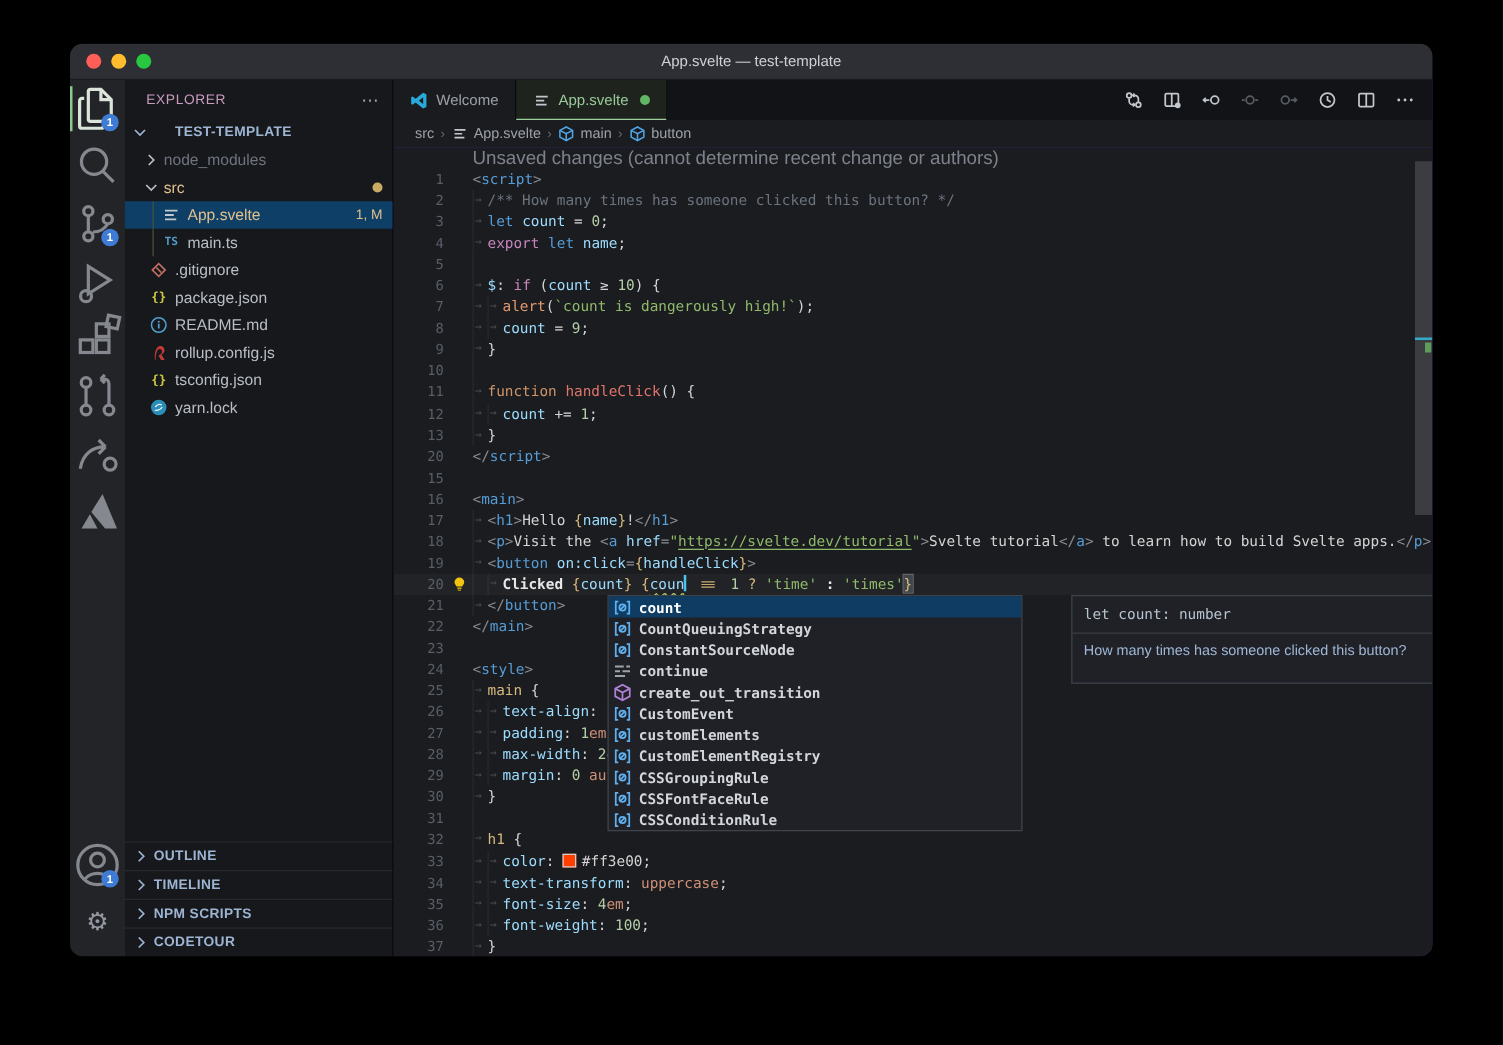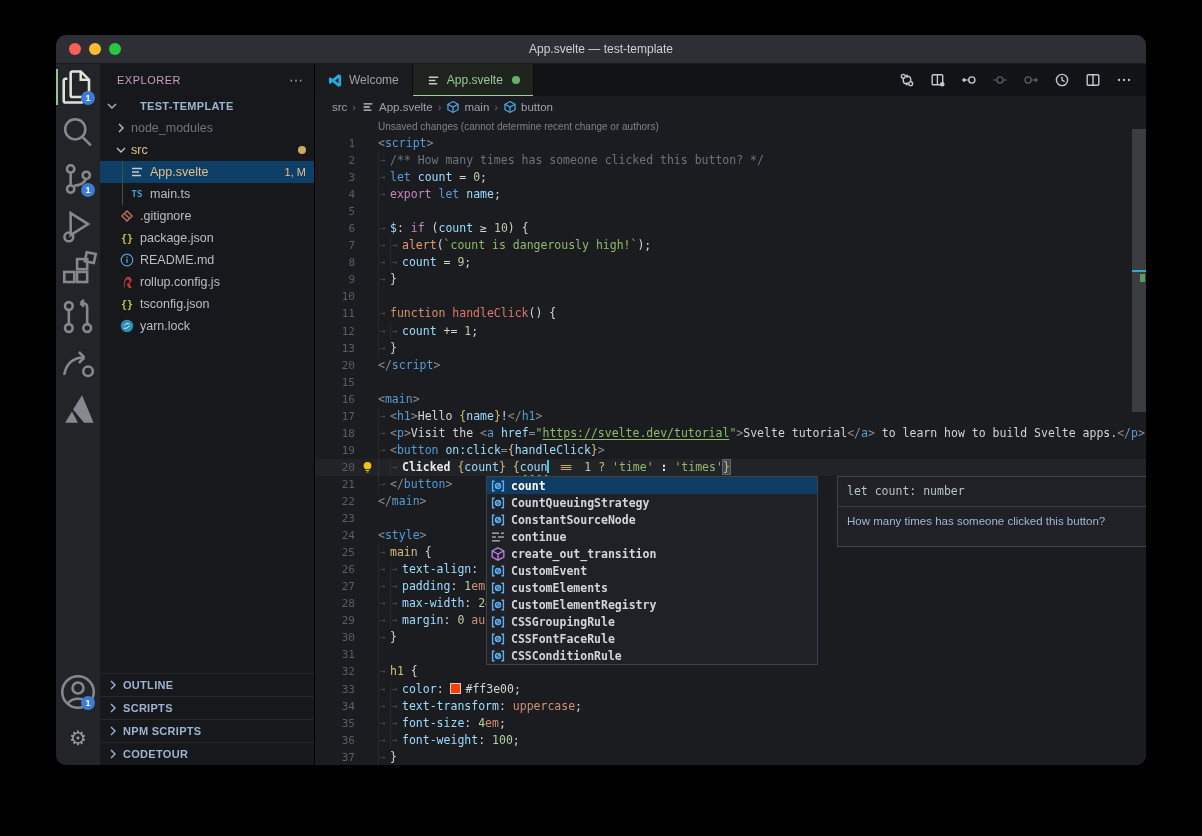--- a/index.html
+++ b/index.html
@@ -69,21 +69,21 @@
   .ta-icon.dimmed{color:#585c63;}
   .crumbs{height:22px;display:flex;align-items:center;padding-left:17px;font-size:11.5px;color:#9da2aa;
           gap:5px;flex:none;background:#1b1c1f;}
   .crumb{display:flex;align-items:center;gap:4px;cursor:pointer;}
   .crumb .cic{width:14px;height:14px;display:flex;align-items:center;}
   .csep{color:#666b71;font-size:11px;}
   
   .codewrap{position:relative;flex:1;overflow:hidden;font-family:"DejaVu Sans Mono",monospace;
             font-size:11.5px;background:#1b1c1f;}
   .annot{height:17px;line-height:17px;padding-left:63px;color:#7d828c;font-family:"Liberation Sans",sans-serif;
-         font-size:10px;white-space:pre;}
+         font-size:15px;white-space:pre;}
   .row{height:17.05px;line-height:17.05px;white-space:pre;position:relative;padding-left:63px;}
   .row.cur{background:rgba(255,255,255,.03);}
   .ln{position:absolute;left:0;top:0;width:40px;text-align:right;color:#585e68;font-size:11px;}
   .cell{display:inline-block;width:11px;height:17.05px;vertical-align:top;border-left:1px solid rgba(255,255,255,.06);
         position:relative;}
   .cell .arr{position:absolute;left:1px;top:0;color:#454c56;font-size:9px;line-height:17.05px;}
   .bulb{position:absolute;left:46px;top:2px;width:13px;height:13px;cursor:pointer;}
   .caret{display:inline-block;width:2px;height:13px;background:#4cc5ea;vertical-align:-2px;}
   .swatch{display:inline-block;width:9px;height:9px;background:#ff3e00;border:1px solid #cfcfcf;
           margin-right:4px;vertical-align:-1px;}
@@ -98,21 +98,21 @@
   .tk-a{color:#9cdcfe}.tk-og{color:#d7ba7d}.tk-sel{color:#d7ba7d}.tk-pr{color:#9cdcfe}.tk-vl{color:#ce9178}
   .tk-geq{color:#d4d4d4}
   
   .suggest{position:absolute;left:171px;top:358px;width:330px;background:#202126;border:1px solid #3f434b;
            z-index:6;}
   .sg-row{height:17px;display:flex;align-items:center;gap:5px;padding:0 3px;cursor:pointer;
           font-family:"DejaVu Sans Mono",monospace;font-size:11.5px;font-weight:bold;color:#d2d6dc;}
   .sg-row.sel{background:#0e3c63;color:#fff;}
   .sic{width:16px;height:16px;flex:none;display:flex;align-items:center;justify-content:center;}
   
-  .docs{position:absolute;left:486px;top:358px;width:330px;height:71px;background:#202126;
+  .docs{position:absolute;left:506px;top:358px;width:330px;height:71px;background:#202126;
         border:1px solid #3f434b;z-index:5;box-sizing:border-box;margin-left:36px;}
   .docs .sig{font-family:"DejaVu Sans Mono",monospace;font-size:11.5px;color:#b7c4ce;padding:7px 9px 8px 9px;}
   .docs .desc{font-size:11.5px;color:#9fb7d6;padding:8px 9px;border-top:1px solid #3a3d44;
               font-family:"Liberation Sans",sans-serif;}
   .docs .closex{position:absolute;right:8px;top:5px;color:#c8ccd2;font-size:12px;cursor:pointer;line-height:1;}
   
   .ruler{position:absolute;right:0;top:0;bottom:0;width:14px;z-index:4;}
   .slider{position:absolute;right:0;top:11px;width:14px;height:283px;background:rgba(115,115,120,.38);cursor:pointer;}
   .mark-cursor{position:absolute;right:0;top:152px;width:14px;height:2px;background:#35abcc;}
   .mark-mod{position:absolute;right:1px;top:156px;width:5px;height:8px;background:#5e9c5e;}
@@ -303,21 +303,21 @@
           <div class="sec-row">
             <span class="chev"><svg viewBox="0 0 16 16" fill="none" stroke="currentColor" stroke-width="1.4" style="width:100%;height:100%">
                 <path d="M6 4 L10 8 L6 12"></path>
               </svg></span>
             <span>OUTLINE</span>
           </div>
           <div class="sec-row">
             <span class="chev"><svg viewBox="0 0 16 16" fill="none" stroke="currentColor" stroke-width="1.4" style="width:100%;height:100%">
                 <path d="M6 4 L10 8 L6 12"></path>
               </svg></span>
-            <span>SCRIPTS</span>
+            <span>TIMELINE</span>
           </div>
           <div class="sec-row">
             <span class="chev"><svg viewBox="0 0 16 16" fill="none" stroke="currentColor" stroke-width="1.4" style="width:100%;height:100%">
                 <path d="M6 4 L10 8 L6 12"></path>
               </svg></span>
             <span>NPM SCRIPTS</span>
           </div>
           <div class="sec-row">
             <span class="chev"><svg viewBox="0 0 16 16" fill="none" stroke="currentColor" stroke-width="1.4" style="width:100%;height:100%">
                 <path d="M6 4 L10 8 L6 12"></path>

